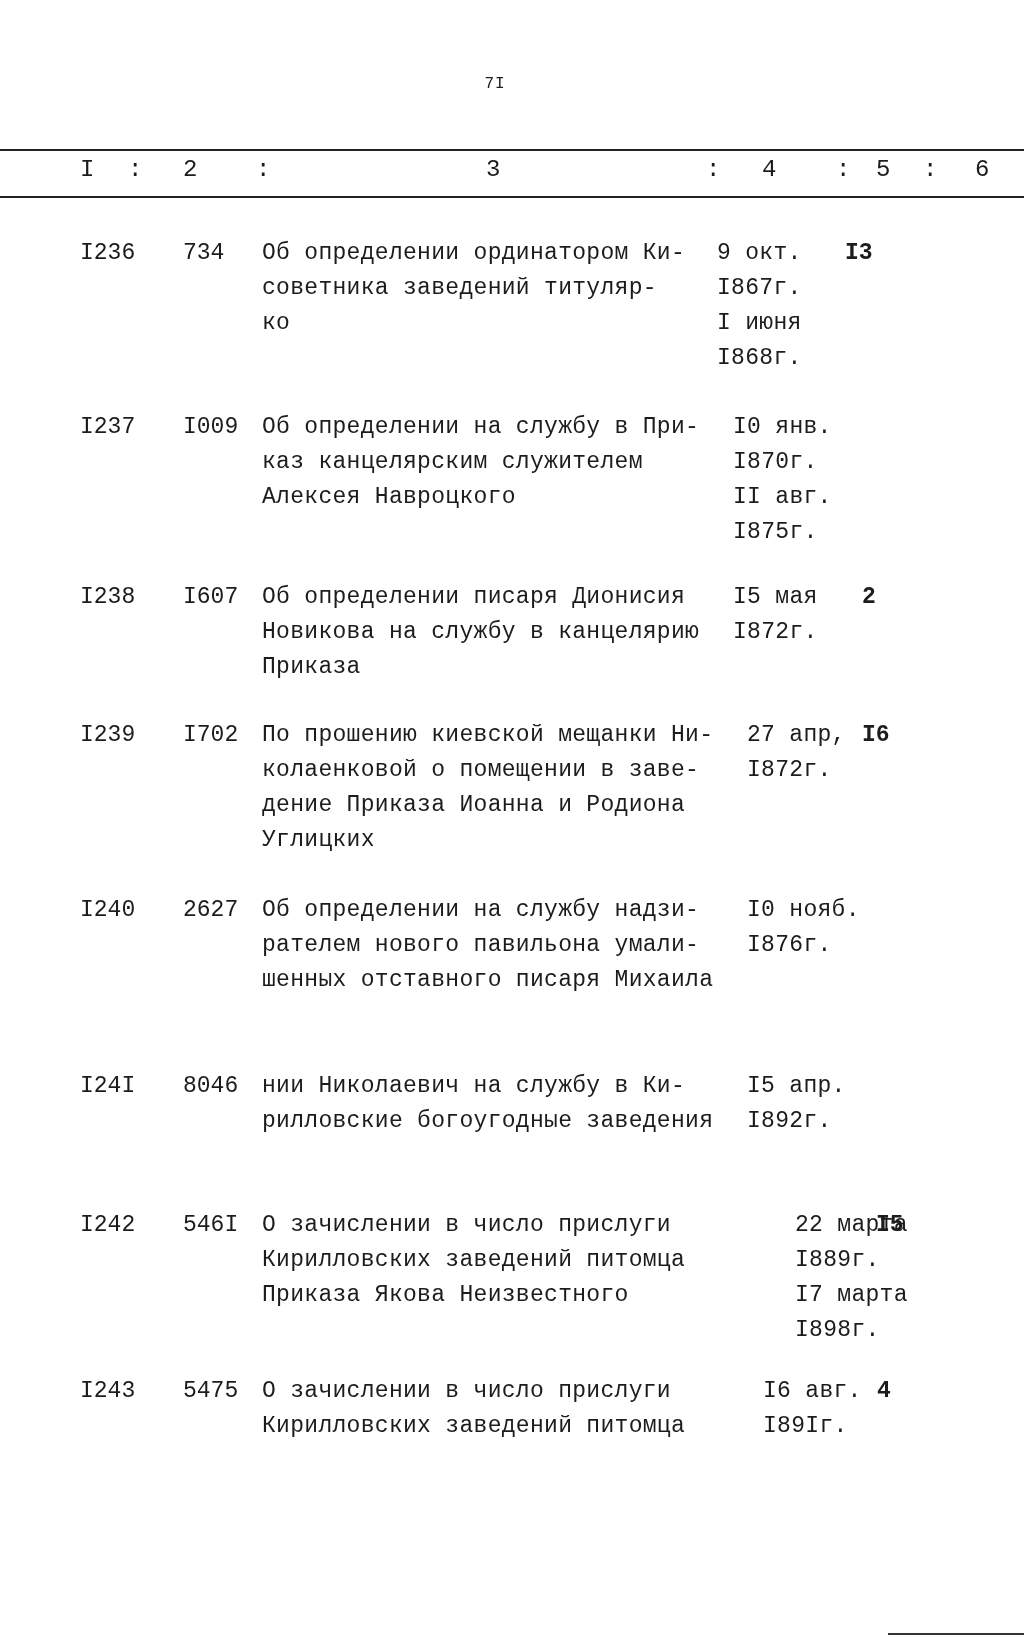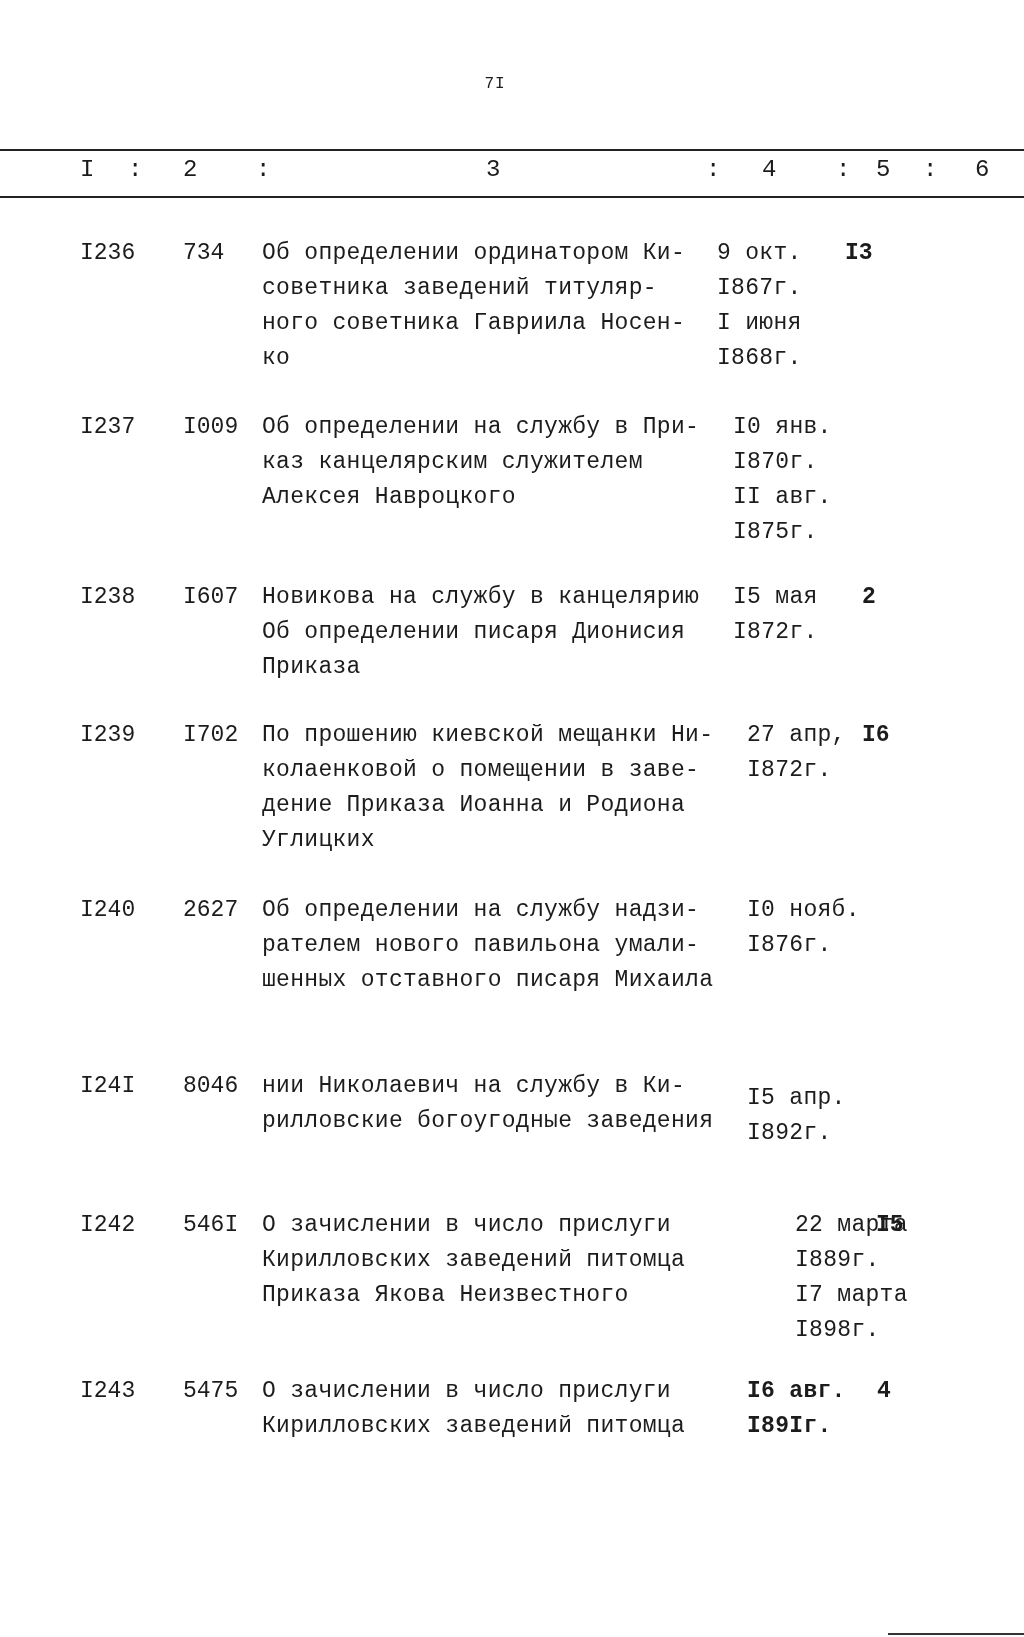--- a/index.html
+++ b/index.html
@@ -92,35 +92,35 @@
       <span style="left: 876px;">5</span>
       <span style="left: 923px;">:</span>
       <span style="left: 975px;">6</span>
     </div>
   <div class="rule bottom"></div>
 
   <div class="rows" id="rows">
       <div class="entry" style="top: 236px;">
         <div class="c1">I236</div>
         <div class="c2">734</div>
-        <div class="c3"><span class="line">Об определении ординатором Ки-</span><span class="line">советника заведений титуляр-</span><span class="line">ного советника Гавриила Носен-</span><span class="line">ко</span></div>
+        <div class="c3"><span class="line">Об определении ординатором Ки-</span><span class="line">советника заведений титуляр-</span><span class="line">ко</span></div>
         <div class="c4" style="left: 717px;"><span class="line">9 окт.</span><span class="line">I867г.</span><span class="line">I июня</span><span class="line">I868г.</span></div>
         <div class="c5" style="left: 845px;">I3</div>
       </div>
       <div class="entry" style="top: 410px;">
         <div class="c1">I237</div>
         <div class="c2">I009</div>
         <div class="c3"><span class="line">Об определении на службу в При-</span><span class="line">каз канцелярским служителем</span><span class="line">Алексея Навроцкого</span></div>
         <div class="c4" style="left: 733px;"><span class="line">I0 янв.</span><span class="line">I870г.</span><span class="line">II авг.</span><span class="line">I875г.</span></div>
         <div class="c5" style="left: 860px;"></div>
       </div>
       <div class="entry" style="top: 580px;">
         <div class="c1">I238</div>
         <div class="c2">I607</div>
-        <div class="c3"><span class="line">Новикова на службу в канцелярию</span><span class="line">Об определении писаря Дионисия</span><span class="line">Приказа</span></div>
+        <div class="c3"><span class="line">Об определении писаря Дионисия</span><span class="line">Новикова на службу в канцелярию</span><span class="line">Приказа</span></div>
         <div class="c4" style="left: 733px;"><span class="line">I5 мая</span><span class="line">I872г.</span></div>
         <div class="c5" style="left: 862px;">2</div>
       </div>
       <div class="entry" style="top: 718px;">
         <div class="c1">I239</div>
         <div class="c2">I702</div>
         <div class="c3"><span class="line">По прошению киевской мещанки Ни-</span><span class="line">колаенковой о помещении в заве-</span><span class="line">дение Приказа Иоанна и Родиона</span><span class="line">Углицких</span></div>
         <div class="c4" style="left: 747px;"><span class="line">27 апр,</span><span class="line">I872г.</span></div>
         <div class="c5" style="left: 862px;">I6</div>
       </div>
@@ -128,33 +128,33 @@
         <div class="c1">I240</div>
         <div class="c2">2627</div>
         <div class="c3"><span class="line">Об определении на службу надзи-</span><span class="line">рателем нового павильона умали-</span><span class="line">шенных отставного писаря Михаила</span></div>
         <div class="c4" style="left: 747px;"><span class="line">I0 нояб.</span><span class="line">I876г.</span></div>
         <div class="c5" style="left: 862px;"></div>
       </div>
       <div class="entry" style="top: 1069px;">
         <div class="c1">I24I</div>
         <div class="c2">8046</div>
         <div class="c3"><span class="line">нии Николаевич на службу в Ки-</span><span class="line">рилловские богоугодные заведения</span></div>
-        <div class="c4" style="left: 747px; margin-top: 12px;"><span class="line">I5 апр.</span><span class="line">I892г.</span></div>
+        <div class="c4" style="left: 747px;"><span class="line">I5 апр.</span><span class="line">I892г.</span></div>
         <div class="c5" style="left: 862px;"></div>
       </div>
       <div class="entry" style="top: 1208px;">
         <div class="c1">I242</div>
         <div class="c2">546I</div>
         <div class="c3"><span class="line">О зачислении в число прислуги</span><span class="line">Кирилловских заведений питомца</span><span class="line">Приказа Якова Неизвестного</span></div>
         <div class="c4" style="left: 747px; margin-left: 48px;"><span class="line">22 марта</span><span class="line">I889г.</span><span class="line">I7 марта</span><span class="line">I898г.</span></div>
         <div class="c5" style="left: 876px;">I5</div>
       </div>
       <div class="entry" style="top: 1374px;">
         <div class="c1">I243</div>
         <div class="c2">5475</div>
         <div class="c3"><span class="line">О зачислении в число прислуги</span><span class="line">Кирилловских заведений питомца</span></div>
-        <div class="c4" style="left: 747px; font-weight: bold;"><span class="line">I6 авг.</span><span class="line">I89Iг.</span></div>
+        <div class="c4" style="left: 763px;"><span class="line">I6 авг.</span><span class="line">I89Iг.</span></div>
         <div class="c5" style="left: 877px;">4</div>
       </div>
     </div>
 
   <div class="bottom-fragment"></div>
 </div>
 
 </body></html>

